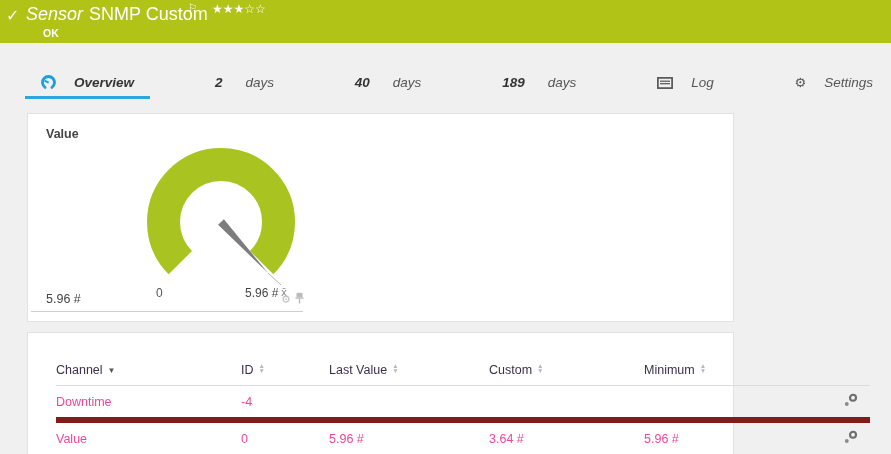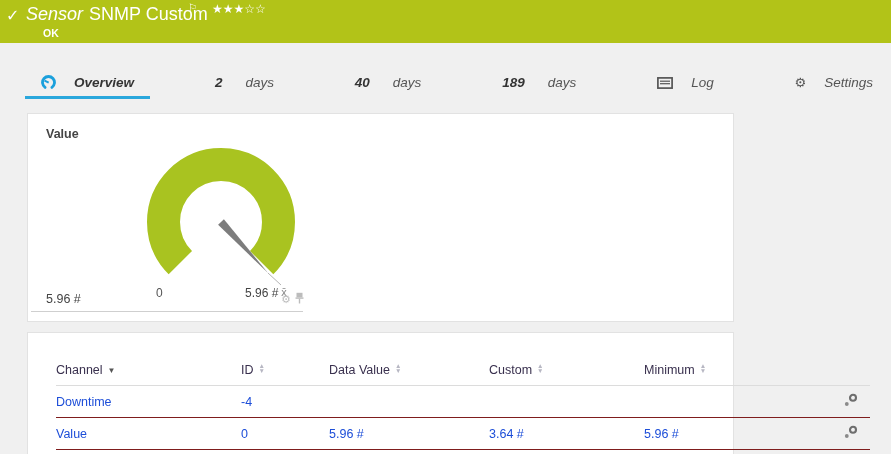--- a/index.html
+++ b/index.html
@@ -117,22 +117,22 @@
   table.channels col.c-max     { width: 150px; }
   table.channels col.c-act     { width: 76px; }
   table.channels th {
     text-align: left; font-weight: normal;
     color: #39304e; padding: 0 0 8px 0;
     border-bottom: 1px solid #dcdcdc;
     cursor: pointer; white-space: nowrap;
   }
   table.channels td {
     padding: 7px 0;
-    border-bottom: 1px solid #7f1d1d;
-    color: #1d4ed8;
+    border-bottom: 6px solid #7f1d1d;
+    color: #ec4899;
   }
   table.channels td.act { text-align: right; padding-right: 12px; }
   .sort-caret { font-size: 8px; color: #555; margin-left: 5px; vertical-align: 1px; }
   .sort-both {
     display: inline-block; vertical-align: 1px; margin-left: 5px;
     font-size: 6.5px; line-height: 5px; color: #b7b7c3;
   }
   .row-gear { cursor: pointer; }
 </style>
 </head>
@@ -227,21 +227,21 @@
     </colgroup>
     <thead>
       <tr>
         <th>
           <span>Channel</span><span class="sort-caret">▼</span>
         </th>
         <th>
           <span>ID</span><span class="sort-both">▲<br>▼</span>
         </th>
         <th>
-          <span>Data Value</span><span class="sort-both">▲<br>▼</span>
+          <span>Last Value</span><span class="sort-both">▲<br>▼</span>
         </th>
         <th>
           <span>Custom</span><span class="sort-both">▲<br>▼</span>
         </th>
         <th>
           <span>Minimum</span><span class="sort-both">▲<br>▼</span>
         </th>
         <th></th>
       </tr>
     </thead>

